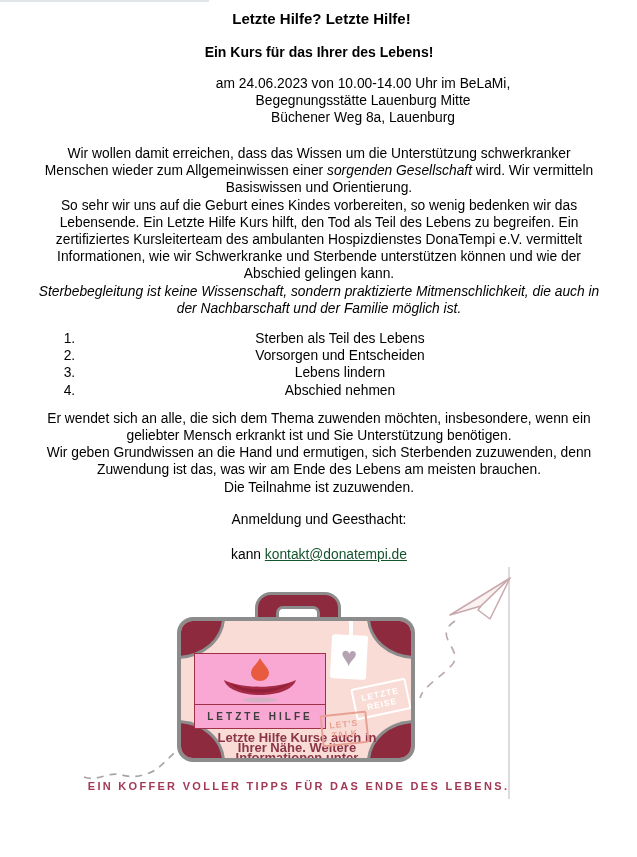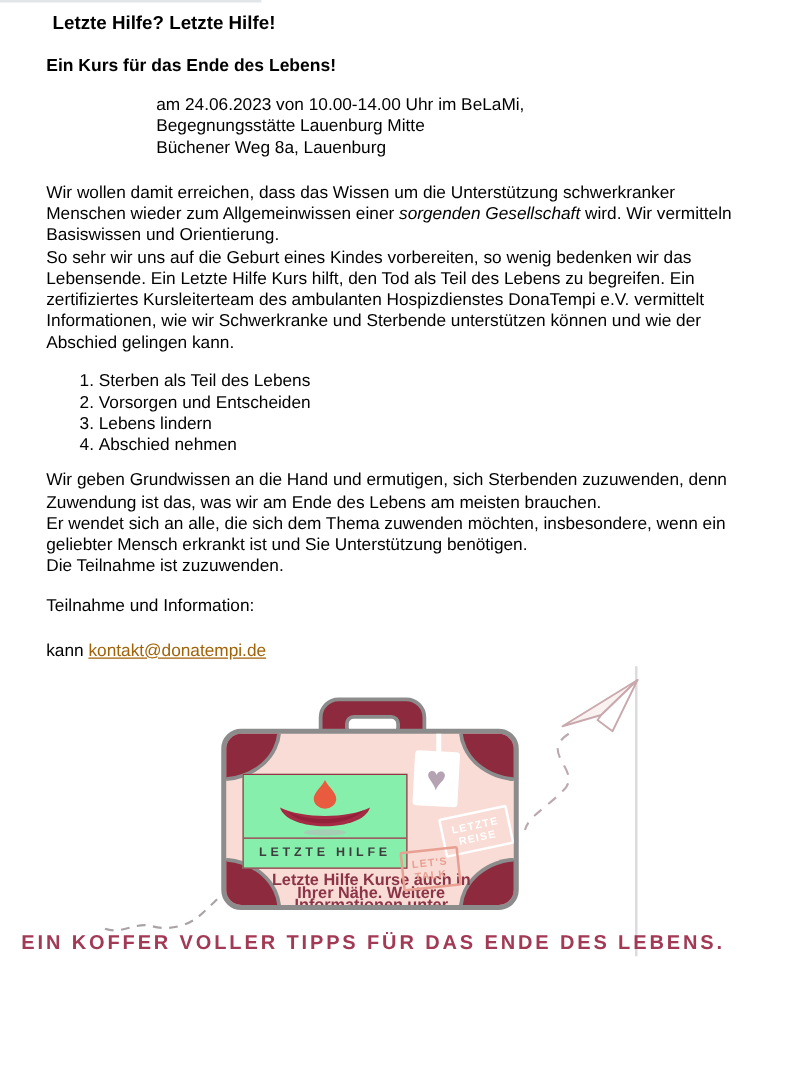--- a/index.html
+++ b/index.html
@@ -1,32 +1,32 @@
 <!DOCTYPE html>
 <html lang="de"><head>
 <meta charset="utf-8">
 <style>
   html,body{margin:0;padding:0;background:#ffffff;}
   body{font-family:"Liberation Sans", sans-serif;color:#000;}
   .page{position:relative;width:637px;min-height:857px;background:#fff;overflow:hidden;}
   .artifact-top{position:absolute;top:0;left:0;width:209px;height:2px;background:#c9cfd6;opacity:.55;}
 
-  .content{padding:10px 36px 0 37px;font-size:13.8px;line-height:17.2px;}
+  .content{padding:10px 36px 0 37px;font-size:13.8px;line-height:17.2px;text-align:center;}
   h1.title{font-size:15px;line-height:18px;font-weight:bold;margin:0 0 0 5px;}
   h2.subtitle{font-size:14px;line-height:17px;font-weight:bold;margin:16px 0 0 0;}
   .event{font-weight:normal;margin:14px 0 0 88px;line-height:17px;}
   .para{margin:19px 0 0 0;}
   .lead{margin:18px 0 0 0;}
   ol.course{margin:13px 0 0 0;padding:0 0 0 42px;}
   ol.course li{line-height:17.2px;}
   .outro{margin:11px 0 0 0;}
   .reg{margin:15px 0 0 0;}
   .contact{margin:18px 0 0 0;}
   .italic{font-style:italic;}
-  a.email{color:#a16207;text-decoration:underline;}
+  a.email{color:#14532d;text-decoration:underline;}
 
   
   .illu{position:relative;width:637px;height:239px;margin-top:4px;}
   .edge-line{position:absolute;left:508px;top:0;width:2px;height:232px;background:#dcdcdc;}
   .trails{position:absolute;left:0;top:0;}
 
   .handle{position:absolute;left:255px;top:25px;width:80px;height:50px;background:#8e2a3e;
           border:3px solid #8c8c8c;border-radius:16px;z-index:1;}
   .handle-hole{position:absolute;left:50%;top:11px;transform:translateX(-50%);width:38px;height:11px;
           background:#fff;border:3px solid #8c8c8c;border-radius:7px;}
@@ -37,74 +37,75 @@
   .corner.tl{top:-4px;left:-4px;border-radius:0 0 100% 0;}
   .corner.tr{top:-4px;right:-4px;border-radius:0 0 0 100%;}
   .corner.bl{bottom:-4px;left:-4px;border-radius:0 100% 0 0;}
   .corner.br{bottom:-4px;right:-4px;border-radius:100% 0 0 0;}
 
   .strap{position:absolute;left:168px;top:-2px;width:4px;height:18px;background:#fff;z-index:3;}
   .tag{position:absolute;left:150px;top:14px;width:36px;height:44px;background:#fff;border-radius:3px;
        transform:rotate(3deg);z-index:3;display:flex;align-items:center;justify-content:center;}
   .tag .heart{color:#b5a2b2;font-size:27px;line-height:27px;}
 
-  .label{position:absolute;left:13px;top:32px;width:130px;height:74px;background:#86efac;
+  .label{position:absolute;left:13px;top:32px;width:130px;height:74px;background:#f9a8d4;
          border:1px solid #a03048;z-index:4;}
   .label-logo{display:block;margin:2px auto 0 auto;}
   .label-text{border-top:1px solid #a03048;height:23px;line-height:23px;text-align:center;
               font-size:10px;font-weight:bold;letter-spacing:3px;color:#3d3d3d;}
 
   .stamp{position:absolute;text-align:center;font-weight:bold;letter-spacing:1px;
          font-size:8.5px;line-height:10px;padding:4px 7px;z-index:5;border-radius:2px;}
   .stamp.reise{left:172px;top:62px;border:2px solid #fff;color:#fff;transform:rotate(-12deg);}
   .stamp.talk{left:140px;top:92px;border:2px solid #e8a093;color:#e8a093;transform:rotate(-6deg);}
 
   .note{position:absolute;left:28px;top:112px;width:176px;text-align:center;font-size:13px;
         line-height:10px;color:#8c3447;z-index:4;font-weight:bold;}
 
   .plane{position:absolute;left:448px;top:8px;}
   .caption{position:absolute;left:0;right:40px;top:213px;text-align:center;color:#a23a56;
-           font-size:16px;font-weight:bold;letter-spacing:2.3px;}
+           font-size:11px;font-weight:bold;letter-spacing:2.3px;}
 </style>
 </head>
 <body>
 
 <div class="page">
   <div class="artifact-top"></div>
 
   <div class="content">
     <h1 class="title">Letzte Hilfe? Letzte Hilfe!</h1>
-    <h2 class="subtitle">Ein Kurs für das Ende des Lebens!</h2>
+    <h2 class="subtitle">Ein Kurs für das Ihrer des Lebens!</h2>
 
     <div class="event">
       <div>am 24.06.2023 von 10.00-14.00 Uhr im BeLaMi,</div>
       <div>Begegnungsstätte Lauenburg Mitte</div>
       <div>Büchener Weg 8a, Lauenburg</div>
     </div>
 
     <div class="para">
       <div><span>Wir wollen damit erreichen, dass das Wissen um die Unterstützung schwerkranker Menschen wieder zum Allgemeinwissen einer </span><span class="italic">sorgenden Gesellschaft</span><span> wird. Wir vermitteln Basiswissen und Orientierung.</span></div>
       <div><span>So sehr wir uns auf die Geburt eines Kindes vorbereiten, so wenig bedenken wir das Lebensende. Ein Letzte Hilfe Kurs hilft, den Tod als Teil des Lebens zu begreifen. Ein zertifiziertes Kursleiterteam des ambulanten Hospizdienstes DonaTempi e.V. vermittelt Informationen, wie wir Schwerkranke und Sterbende unterstützen können und wie der Abschied gelingen kann.</span></div>
+      <div class="italic">Sterbebegleitung ist keine Wissenschaft, sondern praktizierte Mitmenschlichkeit, die auch in der Nachbarschaft und der Familie möglich ist.</div>
     </div>
 
 
     <ol class="course">
       <li>Sterben als Teil des Lebens</li>
       <li>Vorsorgen und Entscheiden</li>
       <li>Lebens lindern</li>
       <li>Abschied nehmen</li>
     </ol>
 
     <div class="outro">
+      <div>Er wendet sich an alle, die sich dem Thema zuwenden möchten, insbesondere, wenn ein geliebter Mensch erkrankt ist und Sie Unterstützung benötigen.</div>
       <div>Wir geben Grundwissen an die Hand und ermutigen, sich Sterbenden zuzuwenden, denn Zuwendung ist das, was wir am Ende des Lebens am meisten brauchen.</div>
-      <div>Er wendet sich an alle, die sich dem Thema zuwenden möchten, insbesondere, wenn ein geliebter Mensch erkrankt ist und Sie Unterstützung benötigen.</div>
       <div>Die Teilnahme ist zuzuwenden.</div>
     </div>
 
-    <div class="reg">Teilnahme und Information:</div>
+    <div class="reg">Anmeldung und Geesthacht:</div>
 
     <div class="contact">
       <div><span>kann </span><a class="email" href="#">kontakt@donatempi.de</a></div>
     </div>
   </div>
 
   <div class="illu">
     <svg class="trails" width="637" height="239" viewBox="0 0 637 239">
       <path d="M455 54 C430 70 468 84 450 100 C436 114 423 120 420 131" fill="none" stroke="#bba9ae" stroke-width="1.7" stroke-dasharray="8 7"></path>
       <path d="M84 210 C98 215 108 204 122 208 C136 212 150 207 158 201 C164 196 170 190 176 184" fill="none" stroke="#a9a3a5" stroke-width="1.7" stroke-dasharray="7 6"></path>

